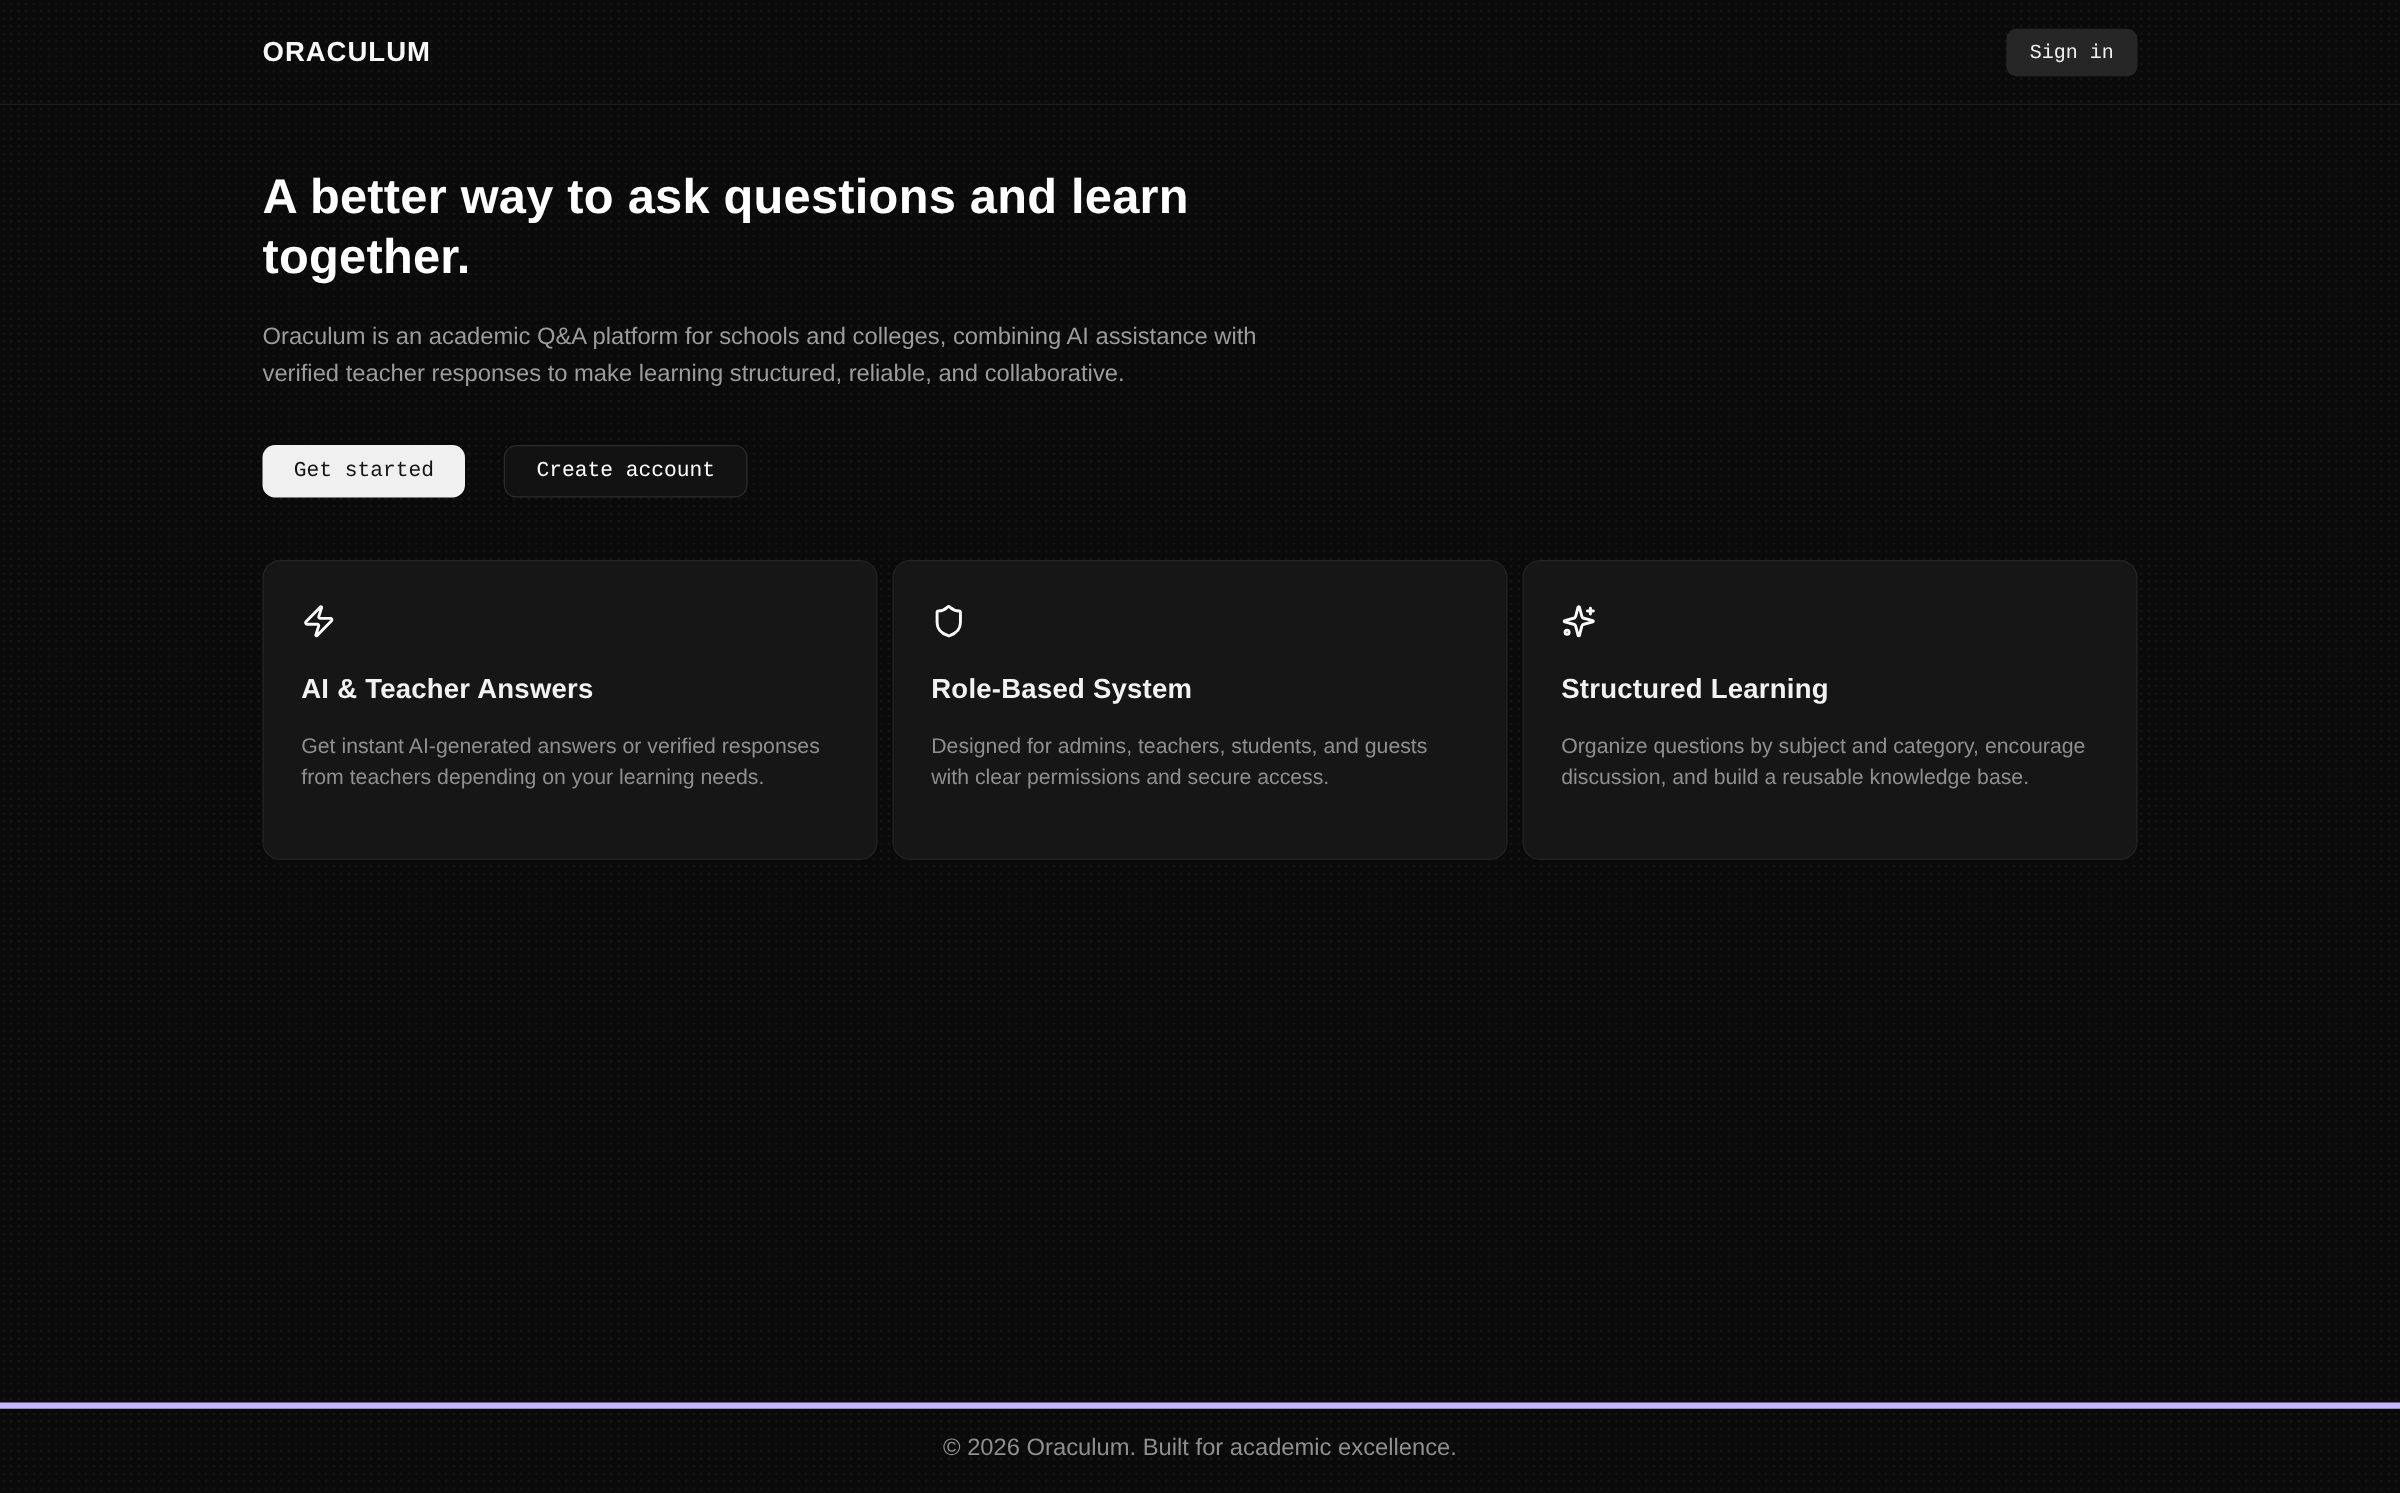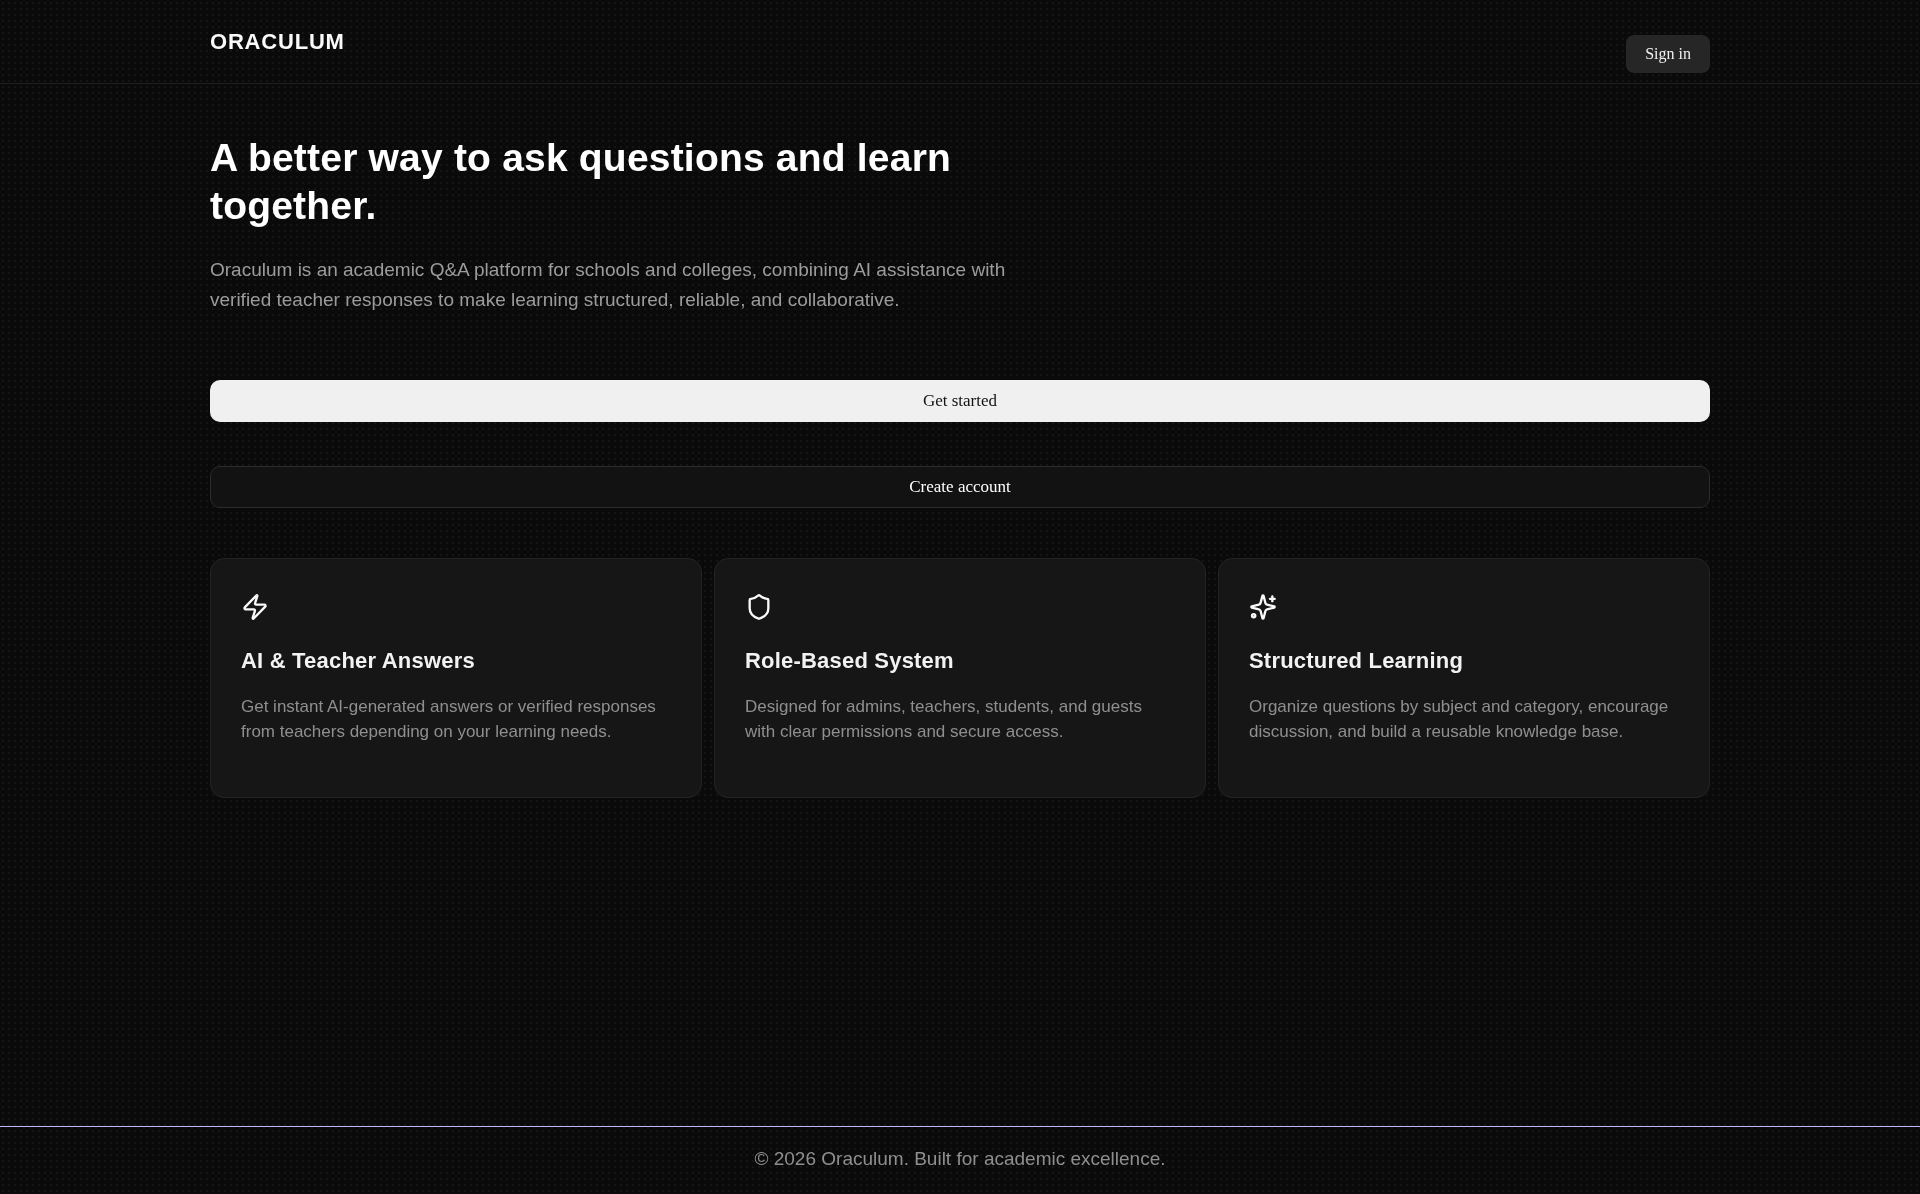--- a/index.html
+++ b/index.html
@@ -42,22 +42,21 @@
     font-weight: 700;
     letter-spacing: 0.8px;
     color: #fafafa;
   }
   .btn {
     display: inline-flex;
     align-items: center;
     justify-content: center;
     border: none;
     cursor: pointer;
-    font-family: Liberation Serif, serif;
-    margin-top: 24px;
+    font-family: Liberation Mono, monospace;
   }
   .btn-signin {
     background: #262626;
     color: #f2f2f2;
     font-size: 16px;
     font-weight: 400;
     padding: 10px 19px;
     border-radius: 8px;
   }
 
@@ -75,22 +74,21 @@
   .hero-subtitle {
     margin-top: 26px;
     font-size: 19px;
     line-height: 1.55;
     color: #9c9c9c;
     max-width: 812px;
   }
   .hero-actions {
     margin-top: 42px;
     display: flex;
-    gap: 20px;
-    flex-direction: column;
+    gap: 31px;
   }
   .btn-primary {
     background: #f0f0f0;
     color: #141414;
     font-size: 17px;
     font-weight: 500;
     height: 42px;
     padding: 0 25px;
     border-radius: 10px;
   }
@@ -135,21 +133,21 @@
   .card-desc {
     margin-top: 21px;
     font-size: 17px;
     line-height: 1.45;
     color: #8f8f8f;
   }
 
   
   .footer {
     flex: none;
-    border-top: 1px solid #c4b5fd;
+    border-top: 5px solid #c4b5fd;
     padding: 21px 0 24px 0;
     text-align: center;
   }
   .footer-text {
     font-size: 19px;
     color: #8f8f8f;
   }
 </style>
 </head>
 <body>

